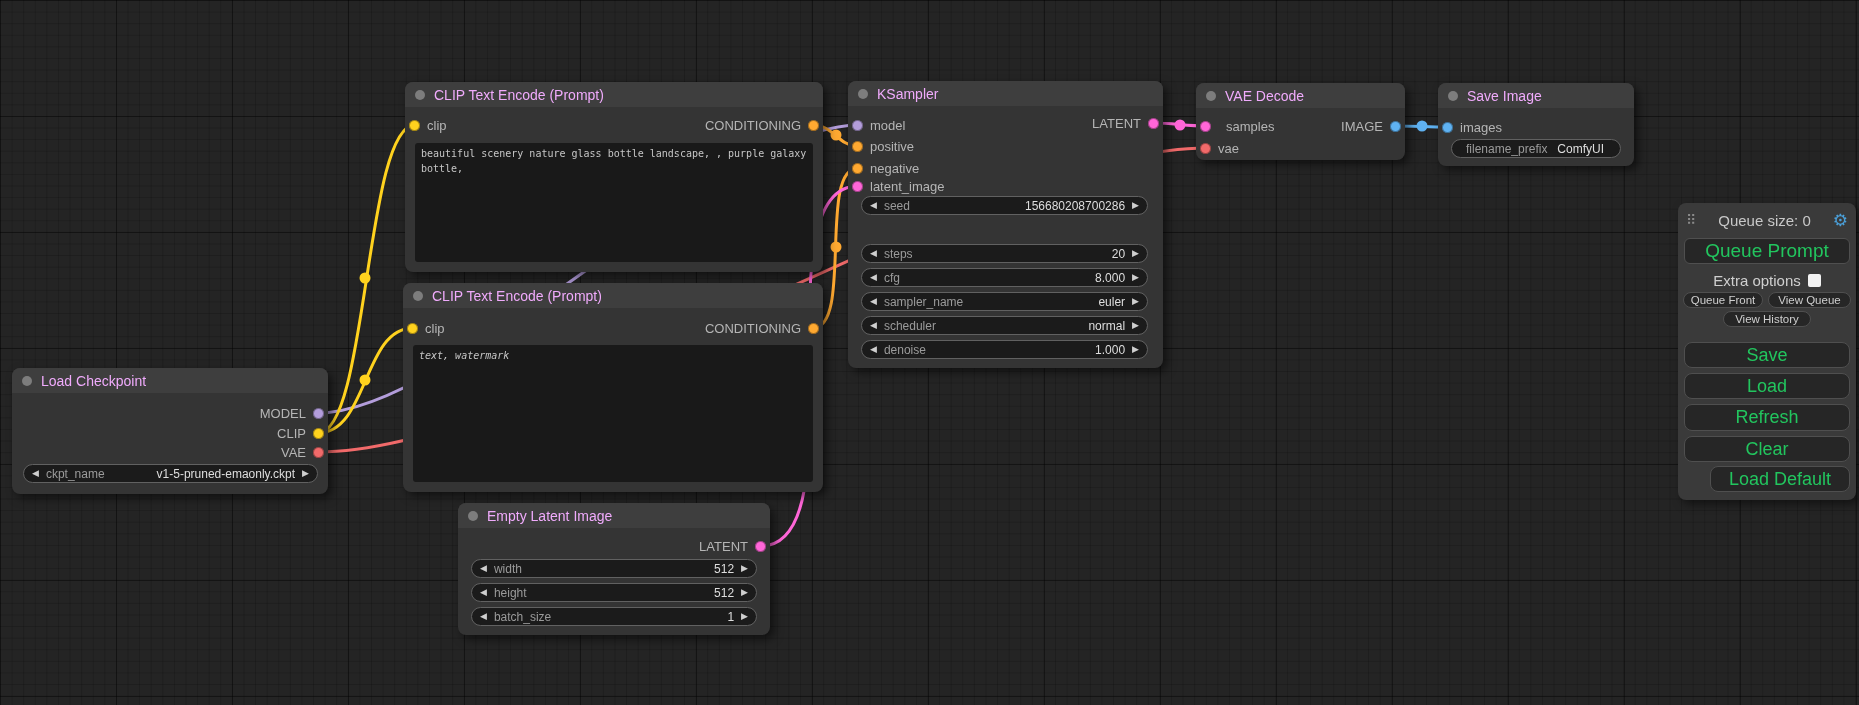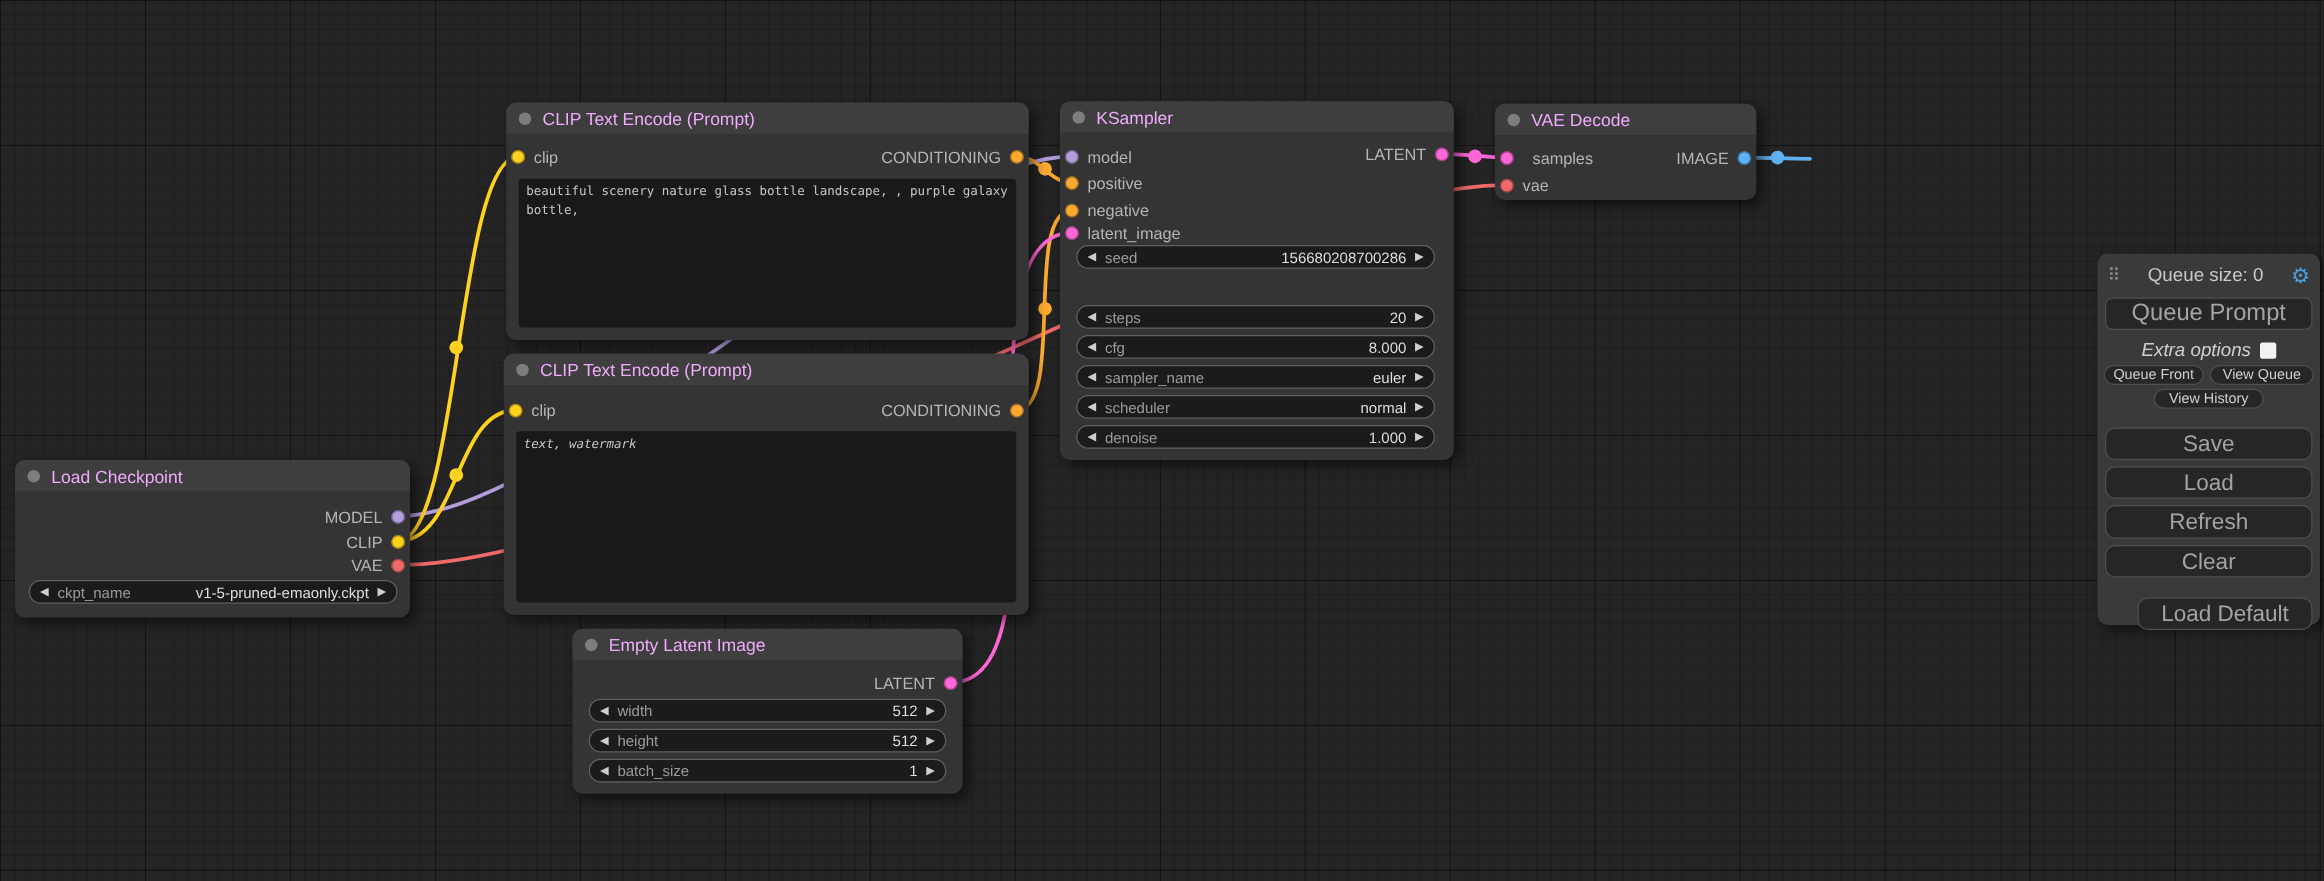--- a/index.html
+++ b/index.html
@@ -36,26 +36,26 @@
   .prompt{position:absolute;background:#191919;border-radius:3px;
     font-family:"DejaVu Sans Mono",monospace;font-size:10px;line-height:15px;
     color:#c6c6c6;padding:3px 6px;white-space:pre-wrap;box-sizing:border-box;overflow:hidden;}
   #queue-panel{position:absolute;left:1678px;top:203px;width:178px;height:297px;
     background:#3a3a3a;border-radius:8px;z-index:3;box-shadow:4px 4px 10px rgba(0,0,0,0.5);}
   .qheader{position:absolute;top:6px;left:8px;right:8px;height:22px;display:flex;align-items:center;}
   .qdrag{color:#8a8a8a;font-size:14px;cursor:grab;flex:0 0 auto;}
   .qsize{flex:1;text-align:center;color:#c8c8c8;font-size:15px;}
   .qgear{font-size:17px;flex:0 0 auto;cursor:pointer;}
   .qbtn{position:absolute;background:#262626;border:1px solid #4f4f4f;border-radius:8px;
-    color:#a3a3a3;display:flex;align-items:center;justify-content:center;
+    color:#22c55e;display:flex;align-items:center;justify-content:center;
     box-sizing:border-box;cursor:pointer;}
   .qbig{left:6px;right:6px;font-size:18px;}
   .qsmall{font-size:11.5px;color:#cfcfcf;height:16px;}
   .extra{position:absolute;left:0;right:0;top:69px;height:16px;display:flex;
-    align-items:center;justify-content:center;gap:7px;color:#cfcfcf;font-size:15px;font-style:italic;}
+    align-items:center;justify-content:center;gap:7px;color:#cfcfcf;font-size:15px;}
   .checkbox{width:13px;height:13px;background:#f2f2f2;border-radius:2px;}
 </style>
 </head>
 <body>
 
 <div id="canvas">
 
   <svg id="wires" width="1859" height="705">
     <path class="wire" d="M318,413 C454,413 722,125 858,125" style="stroke: rgb(179, 157, 219);"></path>
     <path class="wire" d="M318,452 C540,452 984,148 1206,148" style="stroke: rgb(241, 106, 106);"></path>
@@ -235,35 +235,49 @@
     <div class="port in" style="top:59px;">
       <span class="pdot" style="background-color: rgb(241, 106, 106);"></span>
       <span>vae</span>
     </div>
     <div class="port out" style="top:37px;">
       <span>IMAGE</span>
       <span class="pdot" style="background-color: rgb(95, 178, 242);"></span>
     </div>
   </div>
 
+  <div class="node" style="left:1438px;top:83px;width:196px;height:83px;">
+    <div class="ntitle">
+      <span class="tdot"></span>
+      <span>Save Image</span>
+    </div>
+    <div class="port in" style="top:38px;">
+      <span class="pdot" style="background-color: rgb(95, 178, 242);"></span>
+      <span>images</span>
+    </div>
+    <div class="widget" style="left:13px;right:13px;top:56px;">
+      <span class="wlabel" style="margin-left:6px;">filename_prefix</span>
+      <span class="wvalue" style="padding-right:8px;">ComfyUI</span>
+    </div>
+  </div>
 
   <div id="queue-panel">
     <div class="qheader">
       <span class="qdrag">⠿</span>
       <span class="qsize">Queue size: 0</span>
       <span class="qgear" style="color: rgb(74, 159, 216);">⚙</span>
     </div>
     <div class="qbtn qbig" style="top:35px;height:26px;font-size:19px;border-radius:6px;">Queue Prompt</div>
     <div class="extra">
       <span>Extra options</span>
       <span class="checkbox"></span>
     </div>
     <div class="qbtn qsmall" style="left:5px;width:80px;top:89px;">Queue Front</div>
     <div class="qbtn qsmall" style="left:90px;width:83px;top:89px;">View Queue</div>
     <div class="qbtn qsmall" style="left:45px;width:88px;top:108px;">View History</div>
     <div class="qbtn qbig" style="top:139px;height:26px;">Save</div>
     <div class="qbtn qbig" style="top:170px;height:26px;">Load</div>
     <div class="qbtn qbig" style="top:201px;height:27px;">Refresh</div>
     <div class="qbtn qbig" style="top:233px;height:26px;">Clear</div>
-    <div class="qbtn qbig" style="top:275px;height:26px;margin-left:26px;">Load Default</div>
+    <div class="qbtn qbig" style="top:263px;height:26px;margin-left:26px;">Load Default</div>
   </div>
 
 </div>
 
 </body></html>

